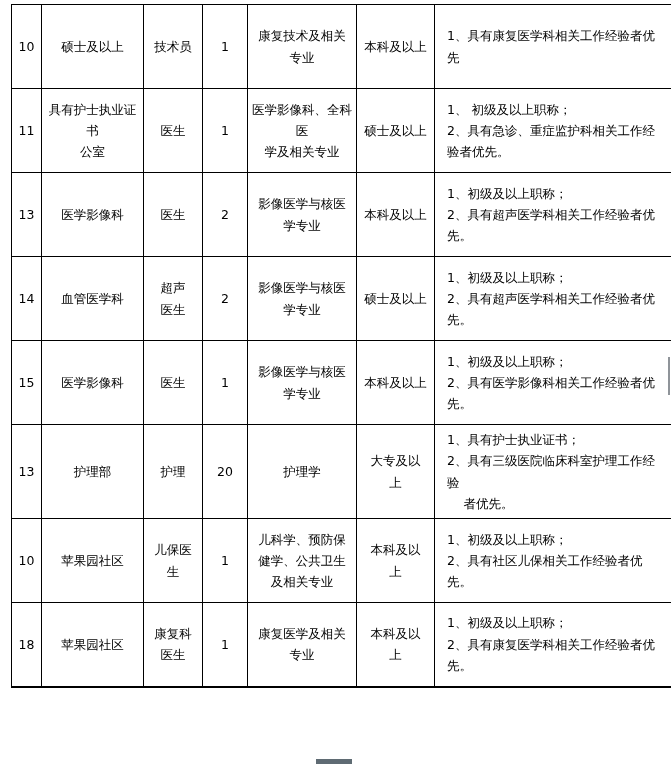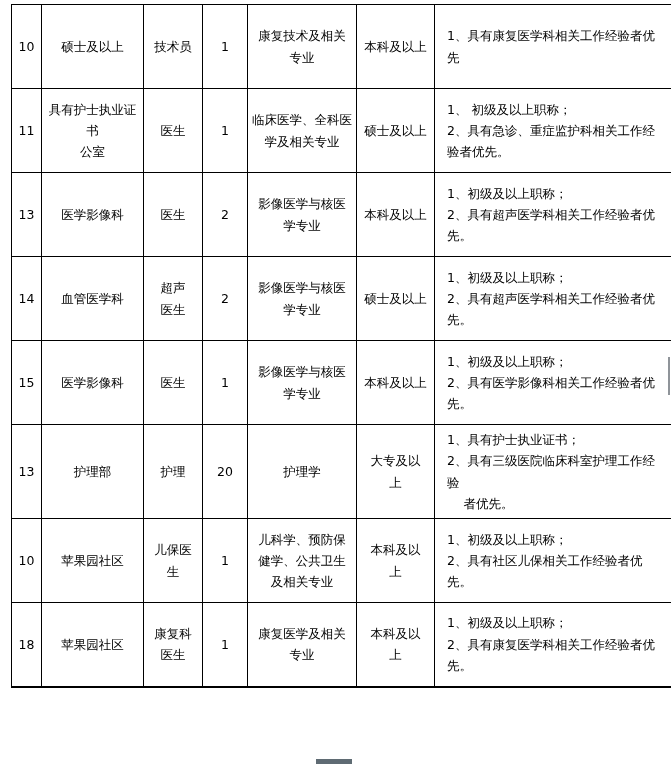--- a/index.html
+++ b/index.html
@@ -84,21 +84,21 @@
 专业</td>
           <td class="col-education">本科及以上</td>
           <td class="col-requirements">1、具有康复医学科相关工作经验者优先</td>
         </tr>
         <tr>
           <td class="col-no">11</td>
           <td class="col-department">具有护士执业证书
 公室</td>
           <td class="col-position">医生</td>
           <td class="col-headcount">1</td>
-          <td class="col-major">临床医学、全科医
+          <td class="col-major">医学影像科、全科医
 学及相关专业</td>
           <td class="col-education">硕士及以上</td>
           <td class="col-requirements">1、 初级及以上职称；
 2、具有急诊、重症监护科相关工作经验者优先。</td>
         </tr>
         <tr>
           <td class="col-no">13</td>
           <td class="col-department">医学影像科</td>
           <td class="col-position">医生</td>
           <td class="col-headcount">2</td>

